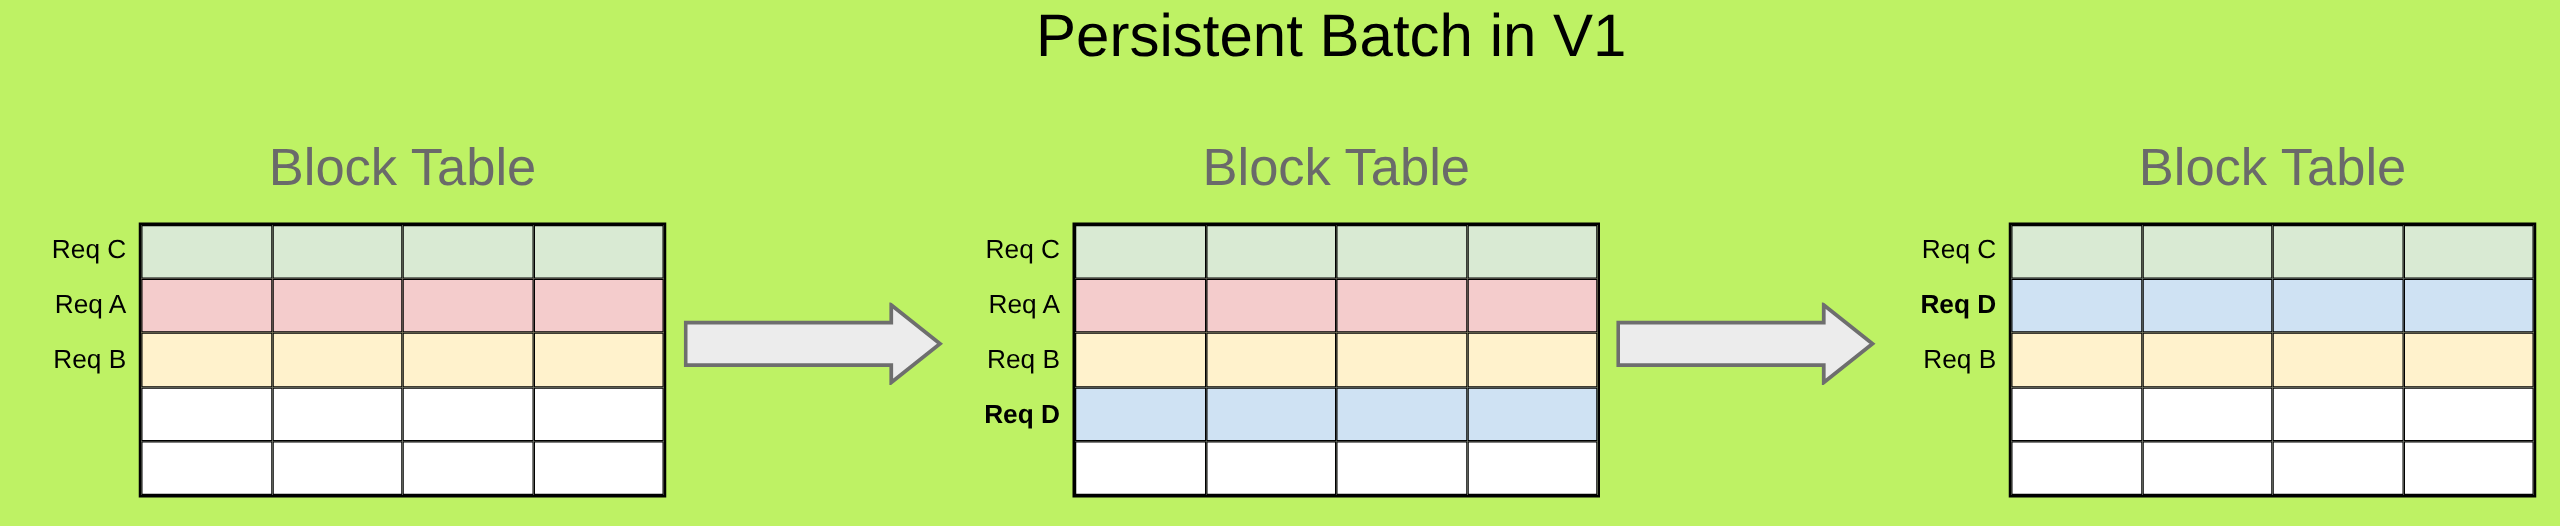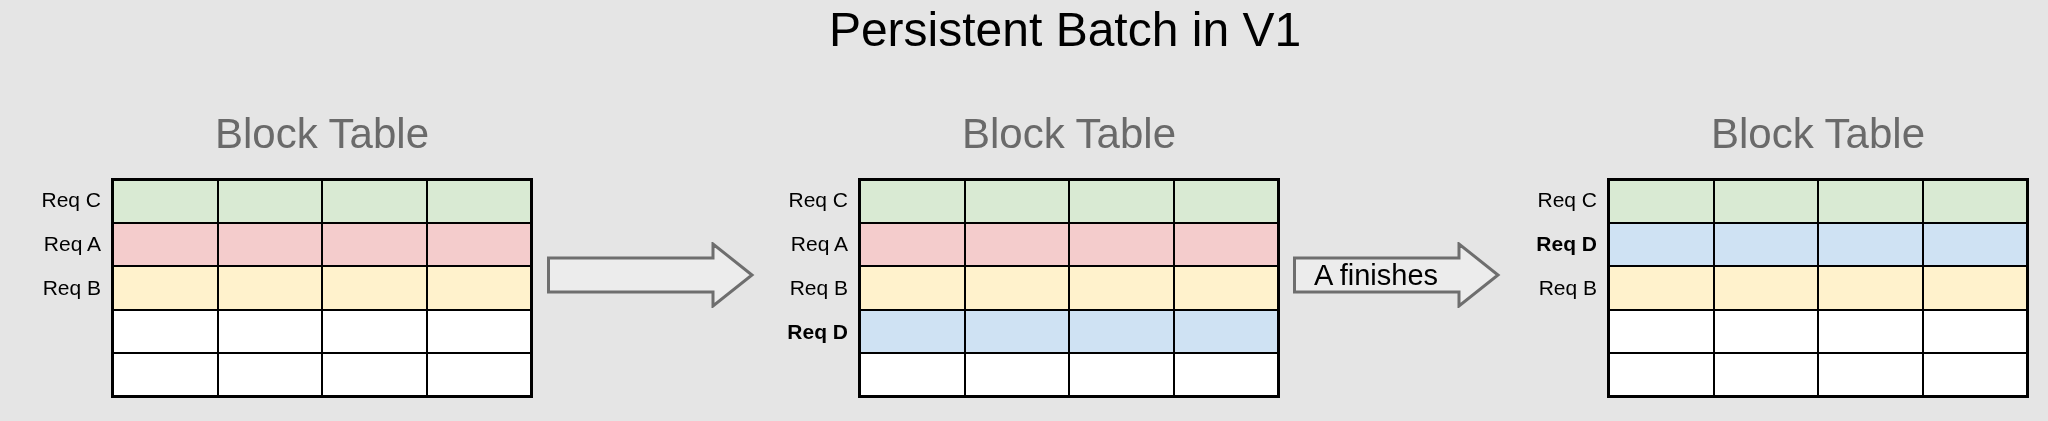--- a/index.html
+++ b/index.html
@@ -1,17 +1,17 @@
 <!DOCTYPE html>
 <html><head>
 <meta charset="utf-8">
 <style>
   html,body{margin:0;padding:0;background:#ffffff;}
   .canvas{
-    position:relative;width:2048px;height:421px;background:#e5e5e5;
+    position:relative;width:2048px;height:421px;background:#bef264;
     font-family:"Liberation Sans", sans-serif;overflow:hidden;
   }
   .main-title{
     position:absolute;top:5px;left:82px;right:0;
     text-align:center;font-size:48px;line-height:50px;color:#000;
   }
   .table-title{
     position:absolute;top:112px;width:422px;text-align:center;
     font-size:42px;line-height:44px;
   }
@@ -116,21 +116,20 @@
         <div class="cell" style="background: rgb(255, 255, 255);"></div>
         <div class="cell" style="background: rgb(255, 255, 255);"></div>
         <div class="cell" style="background: rgb(255, 255, 255);"></div>
         <div class="cell" style="background: rgb(255, 255, 255);"></div>
       </div>
   </section>
 
   <svg id="arrow2" class="arrow-shape" viewBox="0 0 208 66" xmlns="http://www.w3.org/2000/svg">
     <polygon class="arrow-poly" points="1.5,16 166,16 166,2 205,33 166,64 166,50 1.5,50" fill="#ececec" stroke="#6e6e6e" stroke-width="3" stroke-linejoin="miter"></polygon>
   </svg>
-  <div id="arrow2-label" class="arrow-label">A finishes</div>
 
   <section id="g3">
     <div class="table-title" style="color: rgb(106, 106, 106);">Block Table</div>
     <div class="row-labels">
         <div class="row-label">Req C</div>
         <div class="row-label bold">Req D</div>
         <div class="row-label">Req B</div>
         <div class="row-label"></div>
         <div class="row-label"></div>
       </div>

